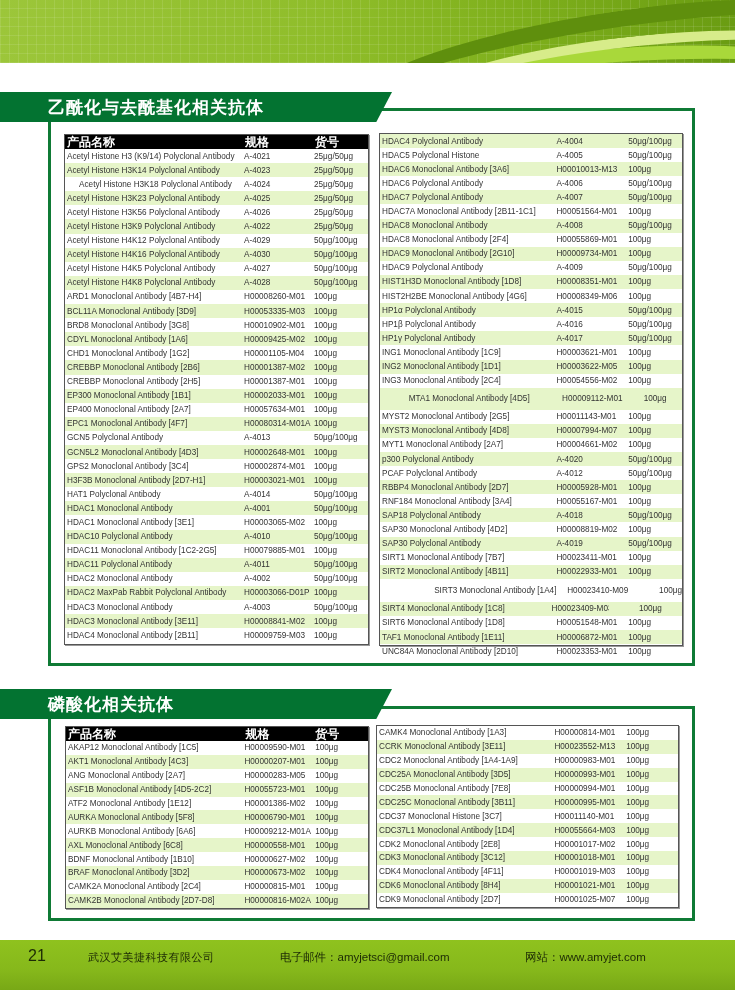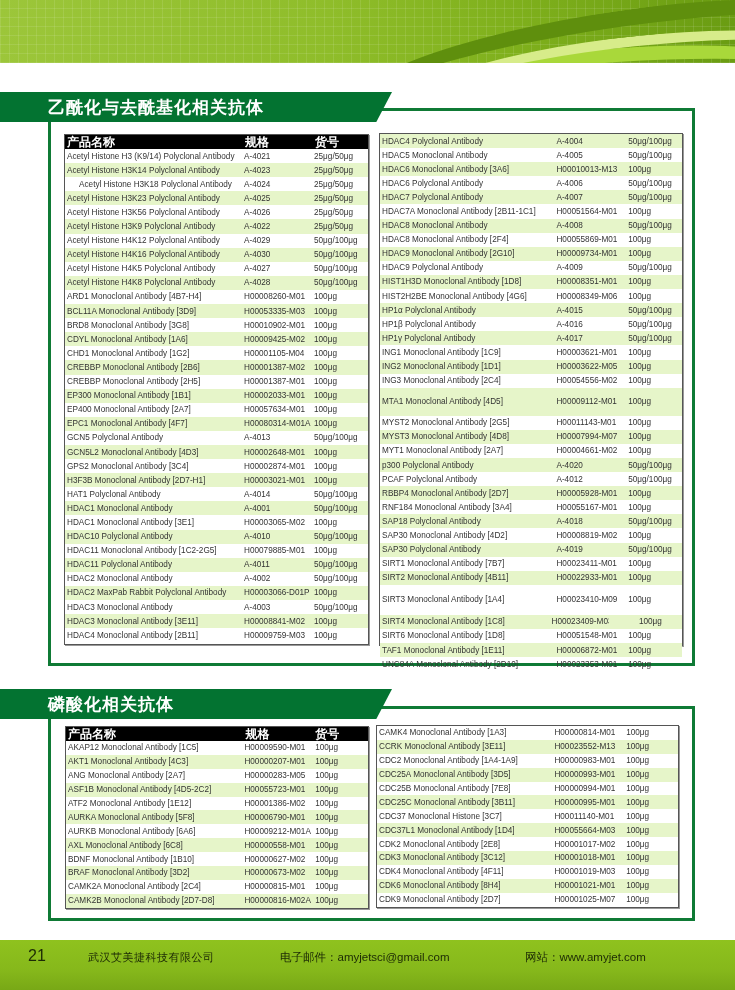--- a/index.html
+++ b/index.html
@@ -271,21 +271,21 @@
     </div>
   </div>
 
 <div class="table-box" style="left:379px; top:133px; width:304px; height:513px;" id="s1-right">
     <div class="row alt" style="height: 14.1px;">
       <span class="c-name" style="width: 177px;">HDAC4 Polyclonal Antibody</span>
       <span class="c-cat" style="width: 72px;">A-4004</span>
       <span class="c-size" style="width: 54px;">50μg/100μg</span>
     </div>
     <div class="row" style="height: 14.1px;">
-      <span class="c-name" style="width: 177px;">HDAC5 Monoclonal Antibody</span>
+      <span class="c-name" style="width: 177px;">HDAC5 Polyclonal Histone</span>
       <span class="c-cat" style="width: 72px;">A-4005</span>
       <span class="c-size" style="width: 54px;">50μg/100μg</span>
     </div>
     <div class="row alt" style="height: 14.1px;">
       <span class="c-name" style="width: 177px;">HDAC6 Monoclonal Antibody [3A6]</span>
       <span class="c-cat" style="width: 72px;">H00010013-M13</span>
       <span class="c-size" style="width: 54px;">100μg</span>
     </div>
     <div class="row" style="height: 14.1px;">
       <span class="c-name" style="width: 177px;">HDAC6 Polyclonal Antibody</span>
@@ -355,21 +355,21 @@
     <div class="row alt" style="height: 14.1px;">
       <span class="c-name" style="width: 177px;">ING2 Monoclonal Antibody [1D1]</span>
       <span class="c-cat" style="width: 72px;">H00003622-M05</span>
       <span class="c-size" style="width: 54px;">100μg</span>
     </div>
     <div class="row" style="height: 14.1px;">
       <span class="c-name" style="width: 177px;">ING3 Monoclonal Antibody [2C4]</span>
       <span class="c-cat" style="width: 72px;">H00054556-M02</span>
       <span class="c-size" style="width: 54px;">100μg</span>
     </div>
-    <div class="row alt" style="height: 28px;">
+    <div class="row alt" style="height: 22px; text-align: center;">
       <span class="c-name" style="width: 177px;">MTA1 Monoclonal Antibody [4D5]</span>
       <span class="c-cat" style="width: 72px;">H00009112-M01</span>
       <span class="c-size" style="width: 54px;">100μg</span>
     </div>
     <div class="row" style="height: 14.1px;">
       <span class="c-name" style="width: 177px;">MYST2 Monoclonal Antibody [2G5]</span>
       <span class="c-cat" style="width: 72px;">H00011143-M01</span>
       <span class="c-size" style="width: 54px;">100μg</span>
     </div>
     <div class="row alt" style="height: 14.1px;">
@@ -420,21 +420,21 @@
     <div class="row" style="height: 14.1px;">
       <span class="c-name" style="width: 177px;">SIRT1 Monoclonal Antibody [7B7]</span>
       <span class="c-cat" style="width: 72px;">H00023411-M01</span>
       <span class="c-size" style="width: 54px;">100μg</span>
     </div>
     <div class="row alt" style="height: 14.1px;">
       <span class="c-name" style="width: 177px;">SIRT2 Monoclonal Antibody [4B11]</span>
       <span class="c-cat" style="width: 72px;">H00022933-M01</span>
       <span class="c-size" style="width: 54px;">100μg</span>
     </div>
-    <div class="row" style="height: 30px;">
+    <div class="row" style="height: 23px; text-align: right;">
       <span class="c-name" style="width: 177px;">SIRT3 Monoclonal Antibody [1A4]</span>
       <span class="c-cat" style="width: 72px;">H00023410-M09</span>
       <span class="c-size" style="width: 54px;">100μg</span>
     </div>
     <div class="row alt" style="height: 14.1px; gap: 30px;">
       <span class="c-name" style="width: 177px;">SIRT4 Monoclonal Antibody [1C8]</span>
       <span class="c-cat" style="width: 72px;">H00023409-M03</span>
       <span class="c-size" style="width: 54px;">100μg</span>
     </div>
     <div class="row" style="height: 14.1px;">

